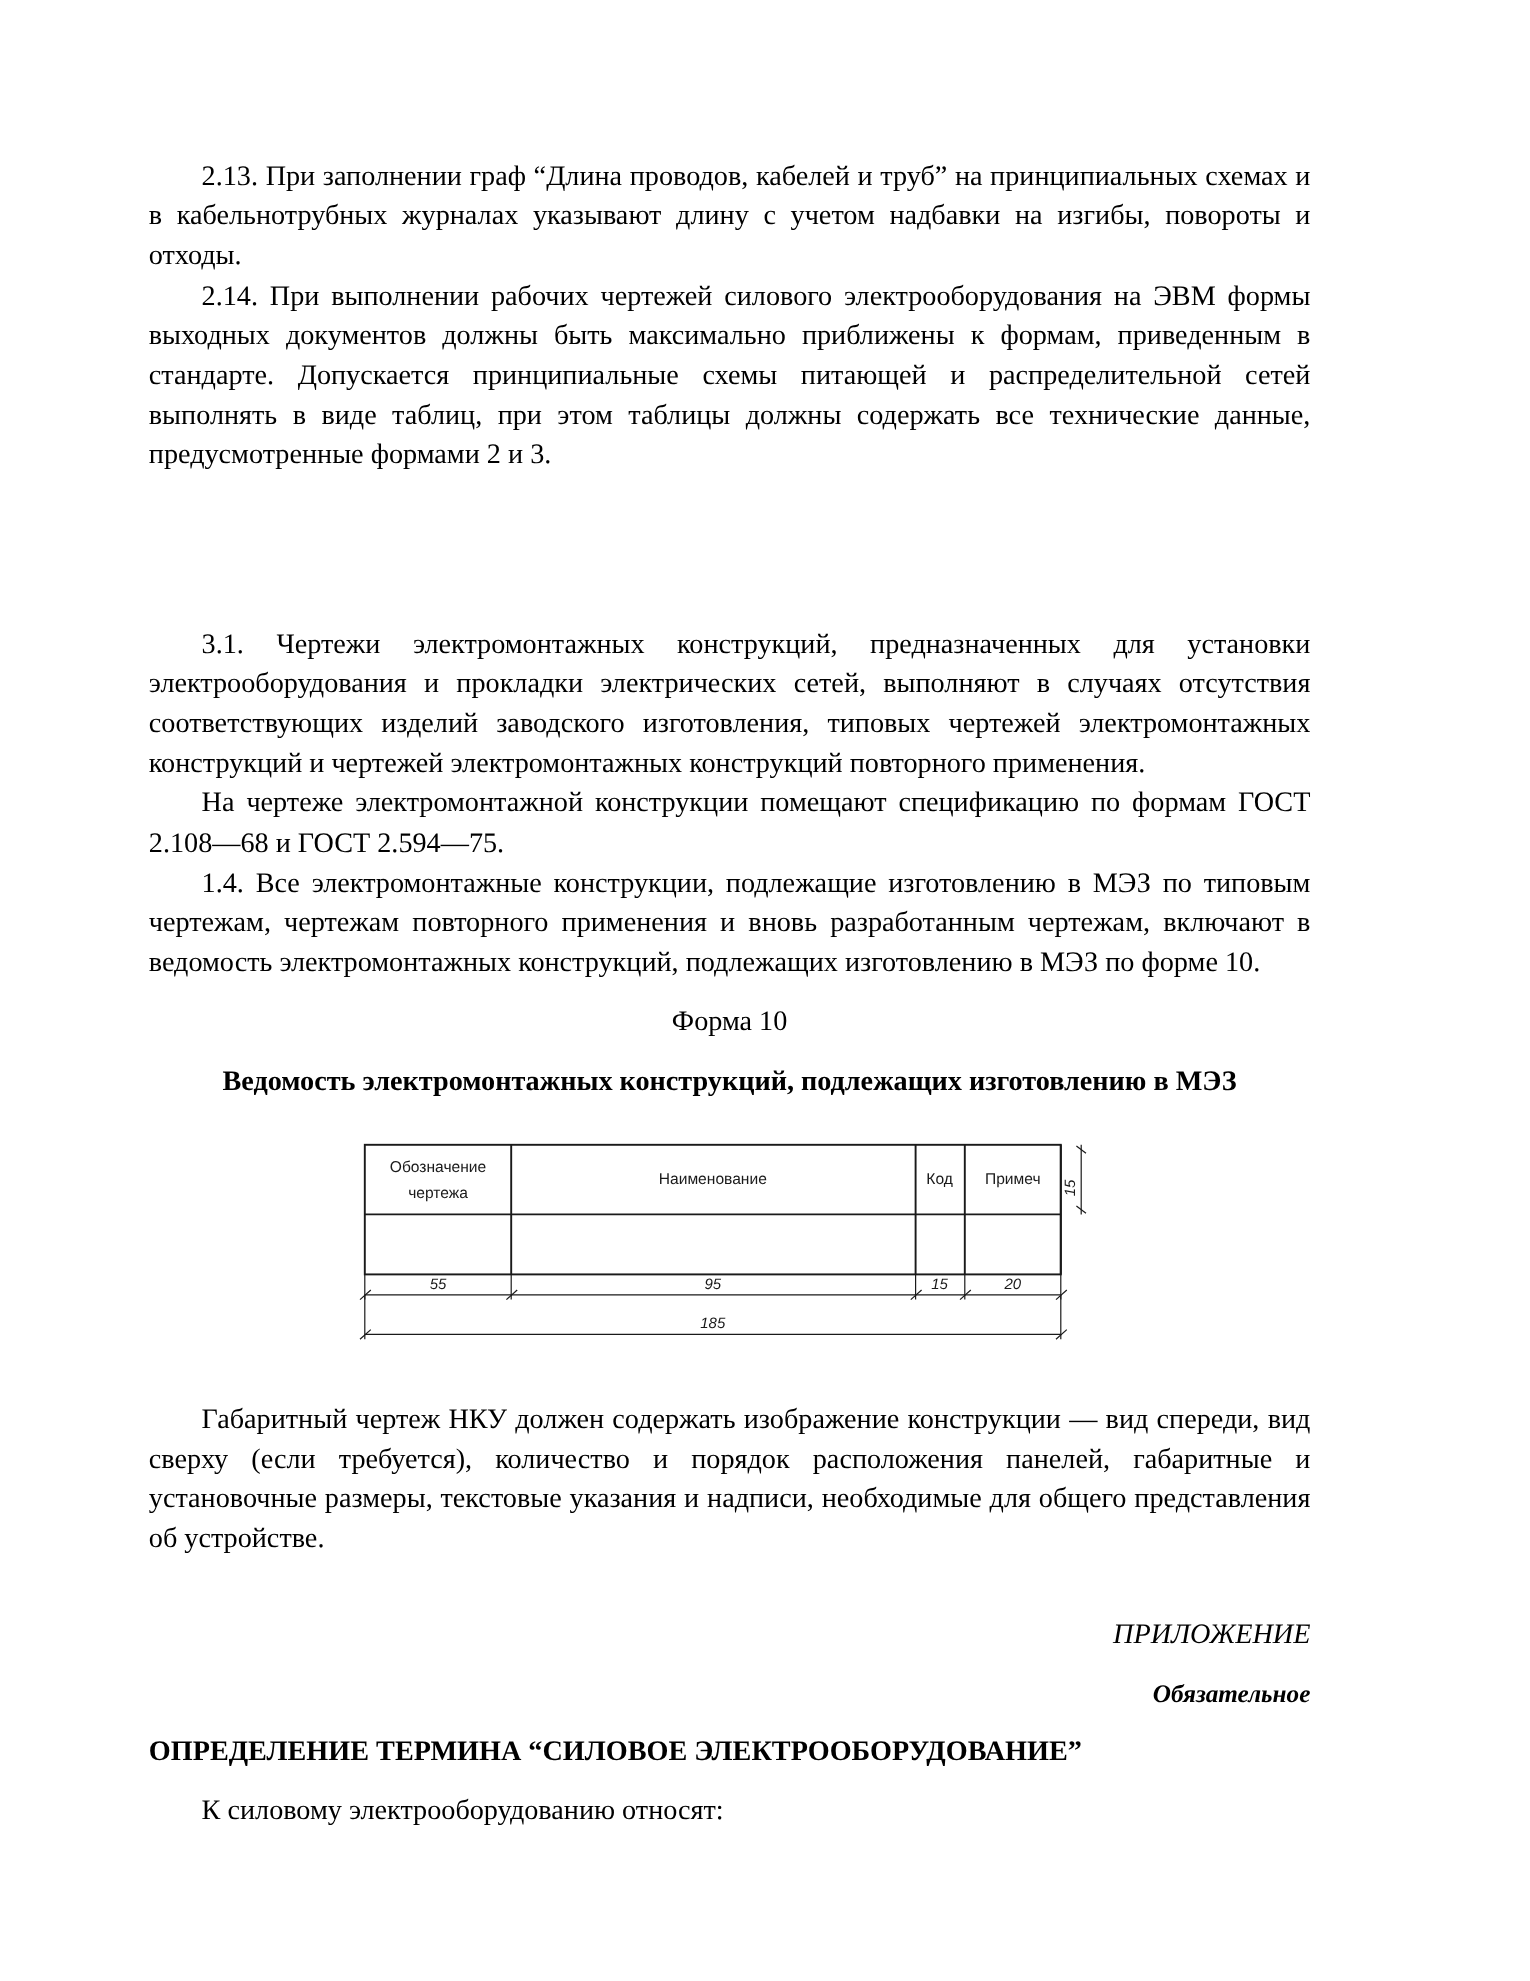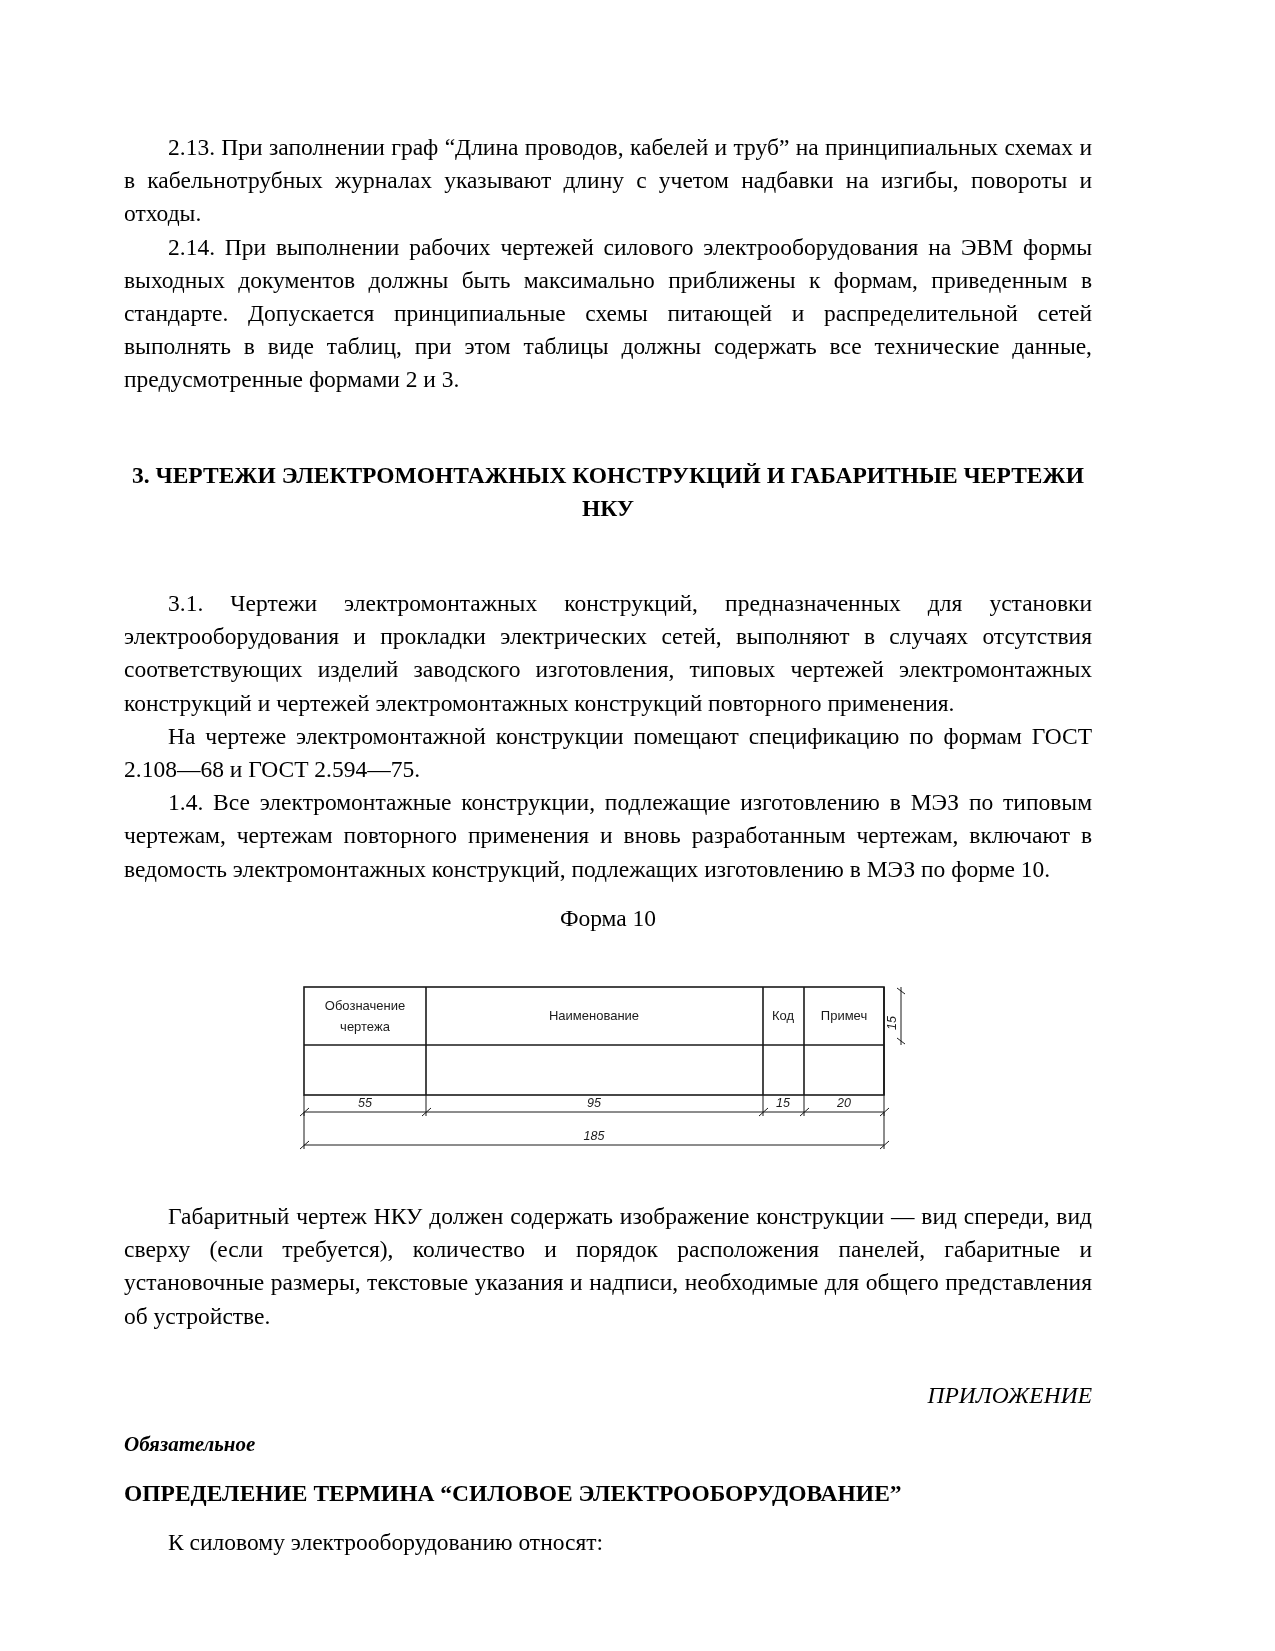--- a/index.html
+++ b/index.html
@@ -65,20 +65,21 @@
     font-weight: normal;
     font-style: italic;
     text-align: right;
   }
   .appendix-sub {
     margin: 0;
     font-size: 21px;
     line-height: 33.2px;
     font-weight: bold;
     font-style: italic;
+    text-align: right;
   }
   .appendix-heading {
     margin: 0;
     font-size: 23.5px;
     line-height: 33.2px;
     font-weight: bold;
     text-align: left;
   }
   .list-line {
     margin: 0;
@@ -114,34 +115,34 @@
 <body>
 
 <div class="page">
   <div class="content">
 
     <p class="body-text">2.13. При заполнении граф “Длина проводов, кабелей и труб” на принципиальных схемах и в кабельнотрубных журналах указывают длину с учетом надбавки на изгибы, повороты и отходы.</p>
     <p class="body-text">2.14. При выполнении рабочих чертежей силового электрооборудования на ЭВМ формы выходных документов должны быть максимально приближены к формам, приведенным в стандарте. Допускается принципиальные схемы питающей и распределительной сетей выполнять в виде таблиц, при этом таблицы должны содержать все технические данные, предусмотренные формами 2 и 3.</p>
 
     <div class="spacer-lg"></div>
 
-    <h2 class="section-heading">3. ЧЕРТЕЖИ ЭЛЕКТРОМОНТАЖНЫХ КОНСТРУКЦИЙ И ГАБАРИТНЫЕ ЧЕРТЕЖИ НКУ</h2>
 
     <div class="spacer-lg"></div>
 
     <p class="body-text">3.1. Чертежи электромонтажных конструкций, предназначенных для установки электрооборудования и прокладки электрических сетей, выполняют в случаях отсутствия соответствующих изделий заводского изготовления, типовых чертежей электромонтажных конструкций и чертежей электромонтажных конструкций повторного применения.</p>
     <p class="body-text">На чертеже электромонтажной конструкции помещают спецификацию по формам ГОСТ 2.108—68 и ГОСТ 2.594—75.</p>
     <p class="body-text">1.4. Все электромонтажные конструкции, подлежащие изготовлению в МЭЗ по типовым чертежам, чертежам повторного применения и вновь разработанным чертежам, включают в ведомость электромонтажных конструкций, подлежащих изготовлению в МЭЗ по форме 10.</p>
 
     <div class="spacer-xs"></div>
 
     <p class="form-label">Форма 10</p>
 
     <div class="spacer-xs"></div>
 
+    <p class="table-caption">Ведомость электромонтажных конструкций, подлежащих изготовлению в МЭЗ</p>
 
     <div class="spacer-sm"></div>
 
     <div class="figure-wrap">
       <svg width="620" height="175" viewBox="0 0 620 175" xmlns="http://www.w3.org/2000/svg">
         <g stroke="#1a1a1a" stroke-width="1.6" fill="none">
 
           <rect x="8" y="8" width="580" height="108"></rect>
 
           <line x1="130" y1="8" x2="130" y2="116"></line>

